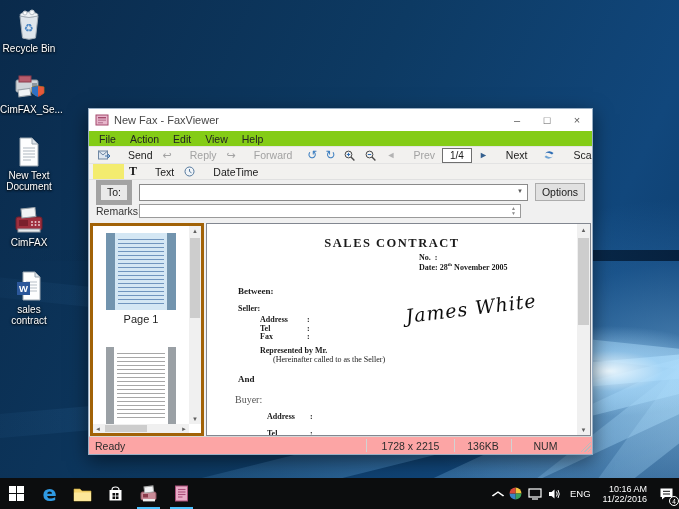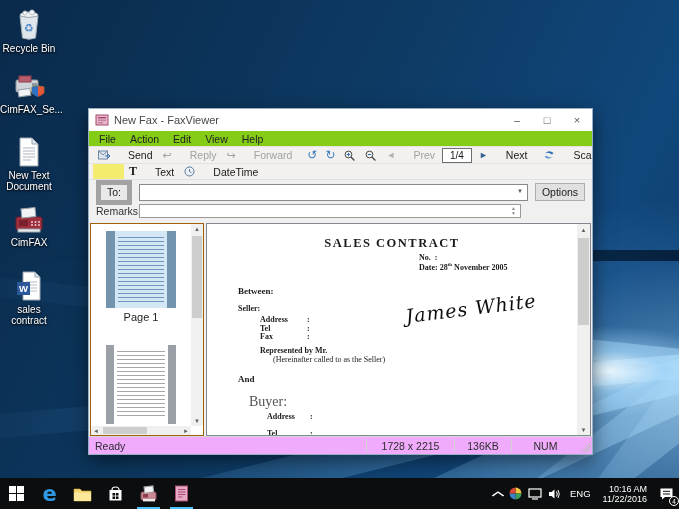--- a/index.html
+++ b/index.html
@@ -55,21 +55,21 @@
   .to-btn { width:36px; border:5px solid #a3a3a3; background:#e9e9e9; text-align:center; font-size:10.5px; line-height:15px; }
   .combo { flex:1; height:17px; border:1px solid #8a8a8a; background:#fff; margin:0 7px; position:relative; }
   .combo .chev { position:absolute; right:4px; top:3px; color:#5a5a5a; font-size:8px; }
   .options-btn { width:50px; border:1px solid #acacac; background:#e1e1e1; text-align:center; font-size:10.5px; line-height:16px; }
   .row-remarks { display:flex; align-items:center; height:16px; margin-top:2px; }
   .remarks-lbl { width:43px; font-size:10.5px; color:#333; }
   .remarks-input { flex:1; height:14px; border:1px solid #9a9a9a; background:#fff; position:relative; margin-right:64px; margin-left:0; }
   .spinner { position:absolute; right:1px; top:0; bottom:0; width:11px; display:flex; flex-direction:column; align-items:center; justify-content:center; color:#8a8a8a; font-size:5px; line-height:5px; }
 
   .content { flex:1; display:flex; padding:1px 1px 0 1px; min-height:0; }
-  .thumb-panel { width:114px; background:#fff; border:1px solid #a16207; position:relative; flex:0 0 auto; }
+  .thumb-panel { width:114px; background:#fff; border:3px solid #a16207; position:relative; flex:0 0 auto; }
   .thumb-strip { position:absolute; left:0; top:0; right:12px; bottom:9px; overflow:hidden; }
   .thumb { margin:7px auto 0; width:70px; }
   .mini { width:70px; height:77px; border-left:9px solid #7294ae; border-right:9px solid #7294ae; background:#d4e7f4; padding:6px 3px; }
   .mini .lines { height:100%; background:repeating-linear-gradient(180deg, rgba(45,95,155,.6) 0 1px, transparent 1px 4px); }
   .mini2 { width:70px; height:79px; border-left:8px solid #9aa0a5; border-right:8px solid #9aa0a5; background:#fff; padding:6px 3px; margin-top:22px; }
   .mini2 .lines { height:100%; background:repeating-linear-gradient(180deg, rgba(80,80,80,.5) 0 1px, transparent 1px 4px); }
   .thumb-lbl { text-align:center; font-size:11px; color:#1f1f1f; margin-top:3px; }
   .vscroll { position:absolute; right:0; top:0; bottom:9px; width:12px; background:#f0f0f0; display:flex; flex-direction:column; align-items:center; }
   .vscroll .arr { height:10px; display:flex; align-items:center; justify-content:center; color:#606060; font-size:6px; width:100%; }
   .vscroll .track { flex:1; width:100%; position:relative; }
@@ -91,25 +91,25 @@
   .doc-date { position:absolute; left:212px; top:38px; font-weight:bold; font-size:8px; }
   .doc-date sup { font-size:5px; }
   .doc-between { position:absolute; left:31px; top:62px; font-weight:bold; font-size:9px; }
   .doc-seller { position:absolute; left:31px; top:80px; font-weight:bold; font-size:8px; }
   .fieldrow { position:absolute; left:53px; font-weight:bold; font-size:8px; display:flex; }
   .fieldrow .fl { width:47px; }
   .signature { position:absolute; left:198px; top:72px; width:150px; font-family:"DejaVu Serif",serif; font-style:italic; font-size:19px; letter-spacing:1px; transform:rotate(-7deg); color:#0d0d0d; white-space:nowrap; }
   .doc-rep { position:absolute; left:53px; top:122px; font-weight:bold; font-size:8px; }
   .doc-herein { position:absolute; left:66px; top:131px; font-size:8px; }
   .doc-and { position:absolute; left:31px; top:150px; font-weight:bold; font-size:9px; }
-  .doc-buyer { position:absolute; left:42px; top:170px; font-size:14px; color:#555; }
+  .doc-buyer { position:absolute; left:28px; top:170px; font-size:10px; color:#555; }
   .fieldrow2 { position:absolute; left:60px; font-weight:bold; font-size:8px; display:flex; }
   .fieldrow2 .fl { width:43px; }
 
-  .statusbar { height:18px; background:#f0abfc; border-top:1px solid #d7d7d7; display:flex; align-items:center; font-size:10.5px; color:#2d2d2d; flex:0 0 auto; }
+  .statusbar { height:18px; background:#fca5a5; border-top:1px solid #d7d7d7; display:flex; align-items:center; font-size:10.5px; color:#2d2d2d; flex:0 0 auto; }
   .st-ready { flex:1; padding-left:6px; }
   .st-cell { border-left:1px solid #d2d2d2; height:13px; display:flex; align-items:center; justify-content:center; }
   .st-dim { width:88px; } .st-size { width:57px; } .st-num { width:68px; }
   .grip { width:12px; height:12px; margin-right:1px;
     background:linear-gradient(135deg, transparent 0 55%, #bbb 55% 60%, transparent 60% 70%, #bbb 70% 75%, transparent 75% 85%, #bbb 85% 90%, transparent 90%); }
 
   
   .taskbar { position:absolute; left:0; right:0; bottom:0; height:31px; background:#0c0d0e; display:flex; align-items:center; z-index:20; }
   .task-icon { width:33px; height:31px; display:flex; align-items:center; justify-content:center; position:relative; }
   .task-icon.active::after { content:""; position:absolute; left:5px; right:5px; bottom:0; height:2px; background:#4cc2ff; }

